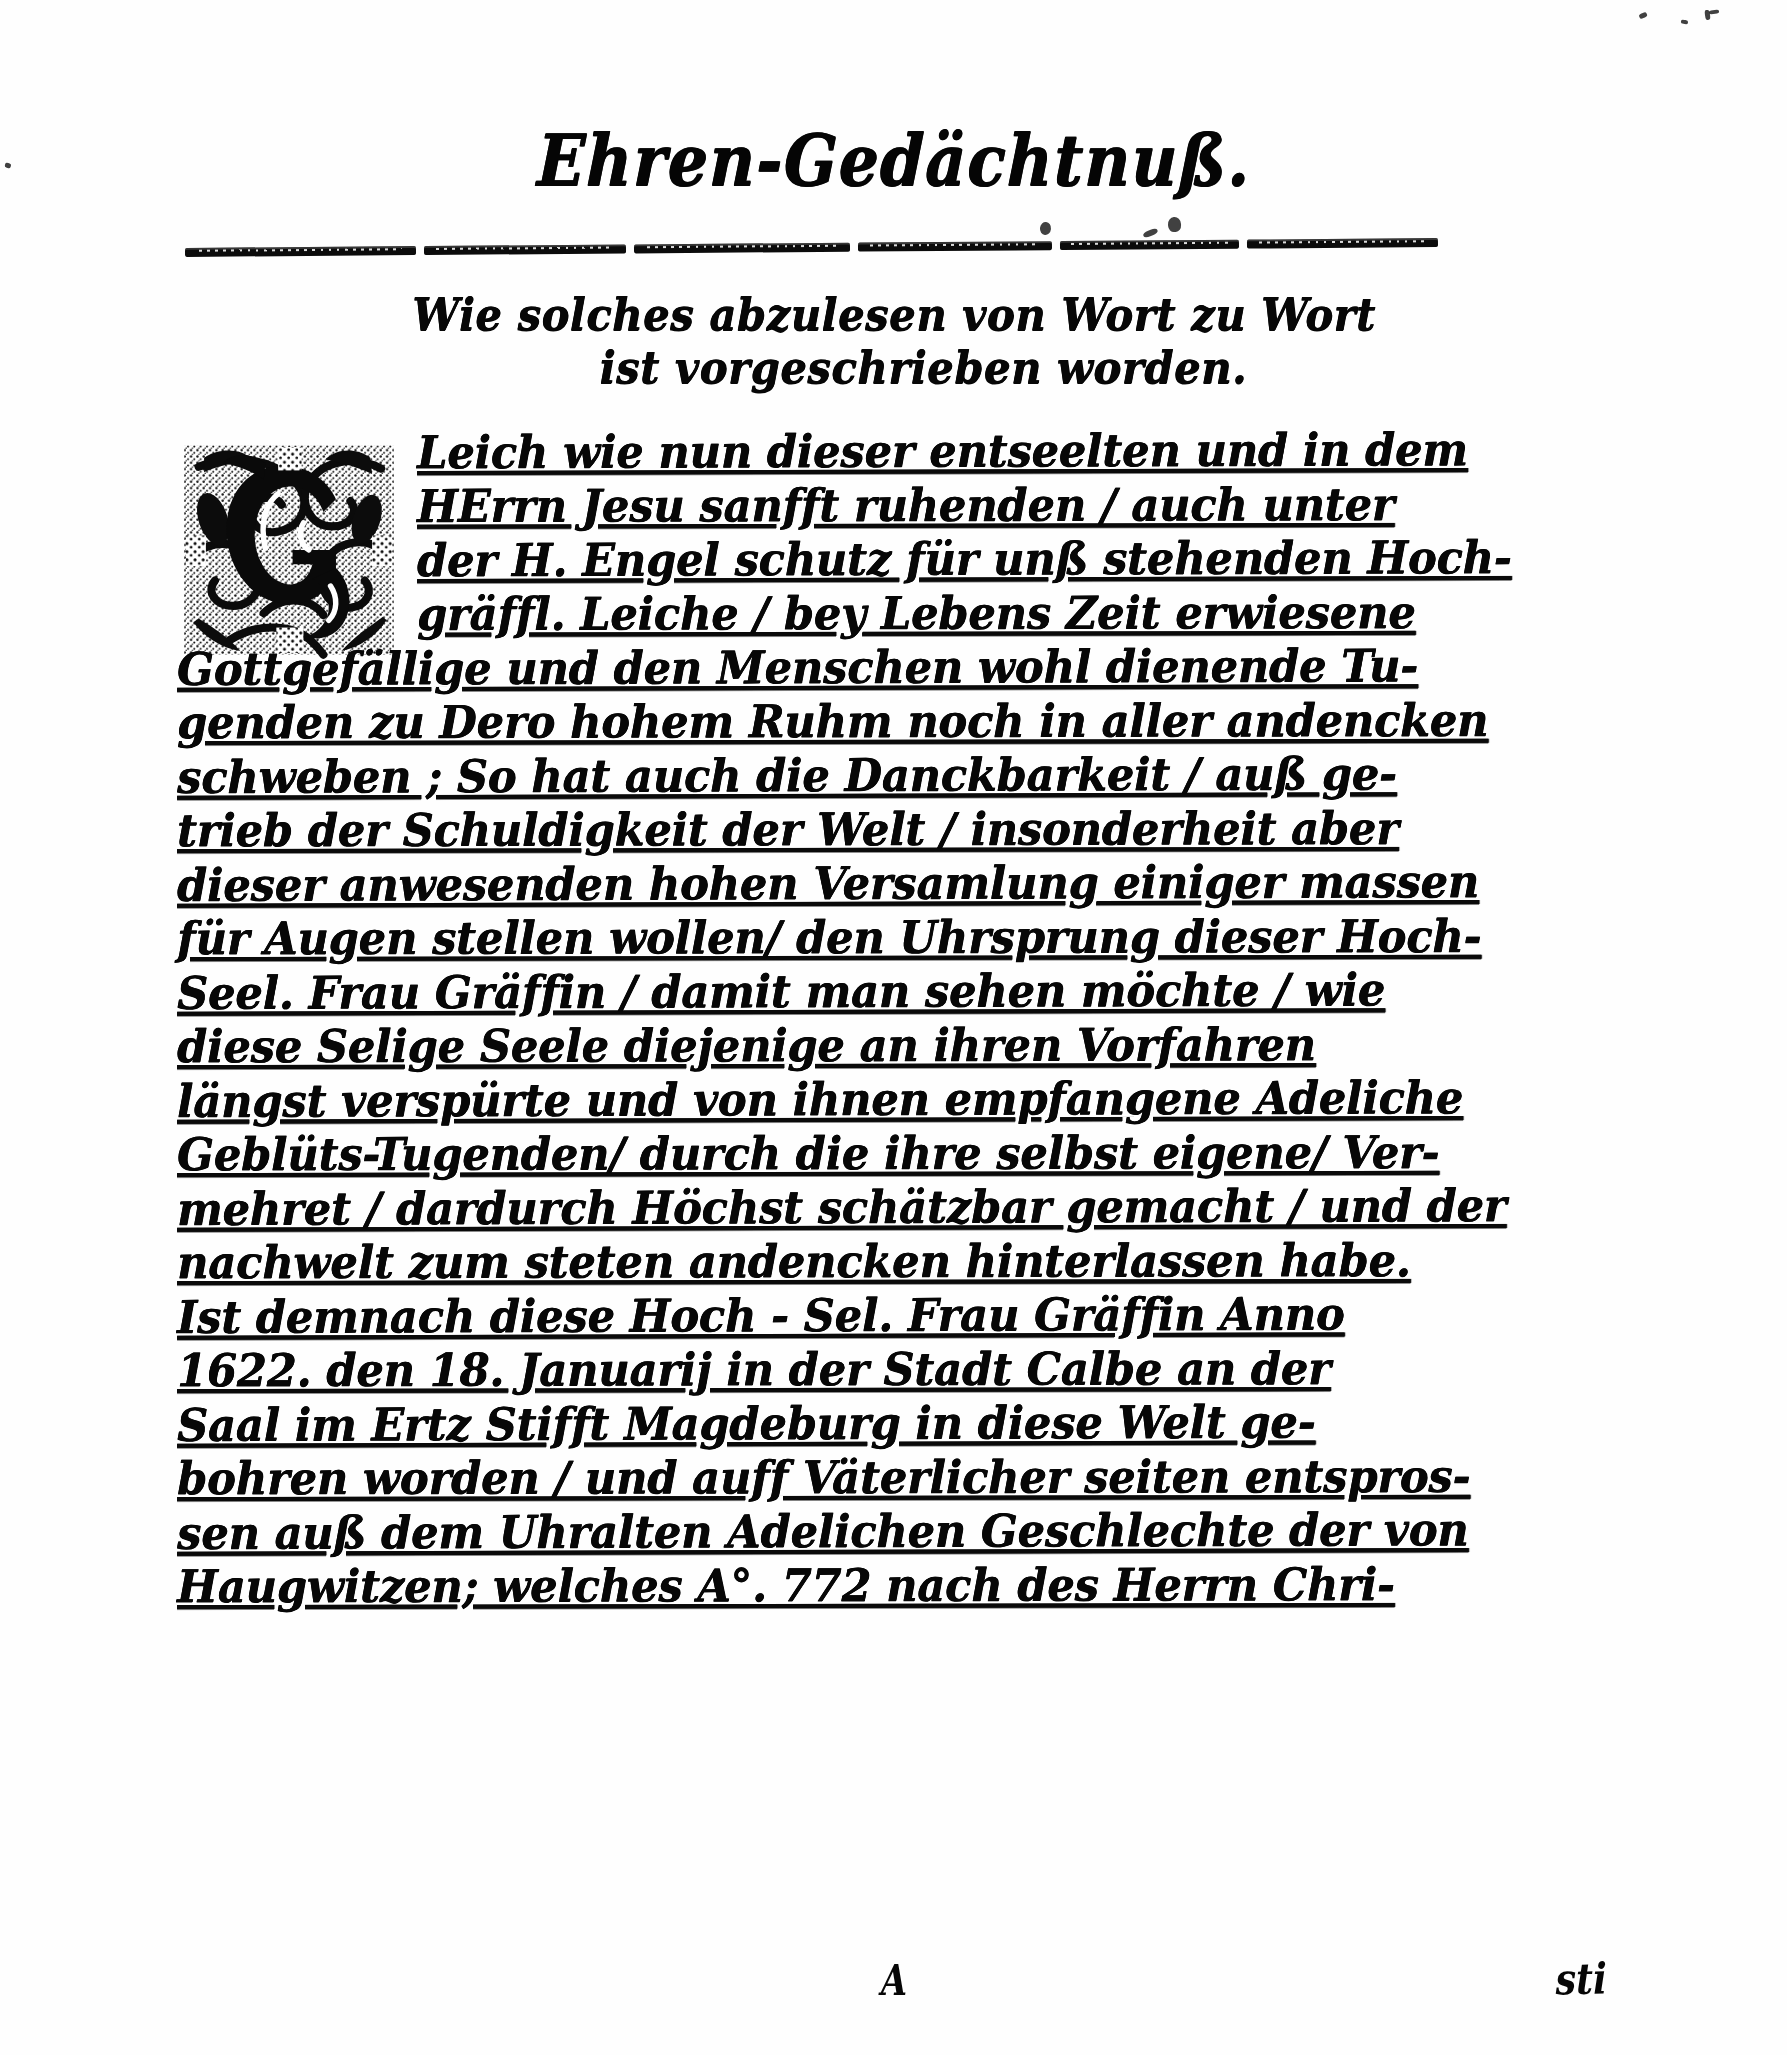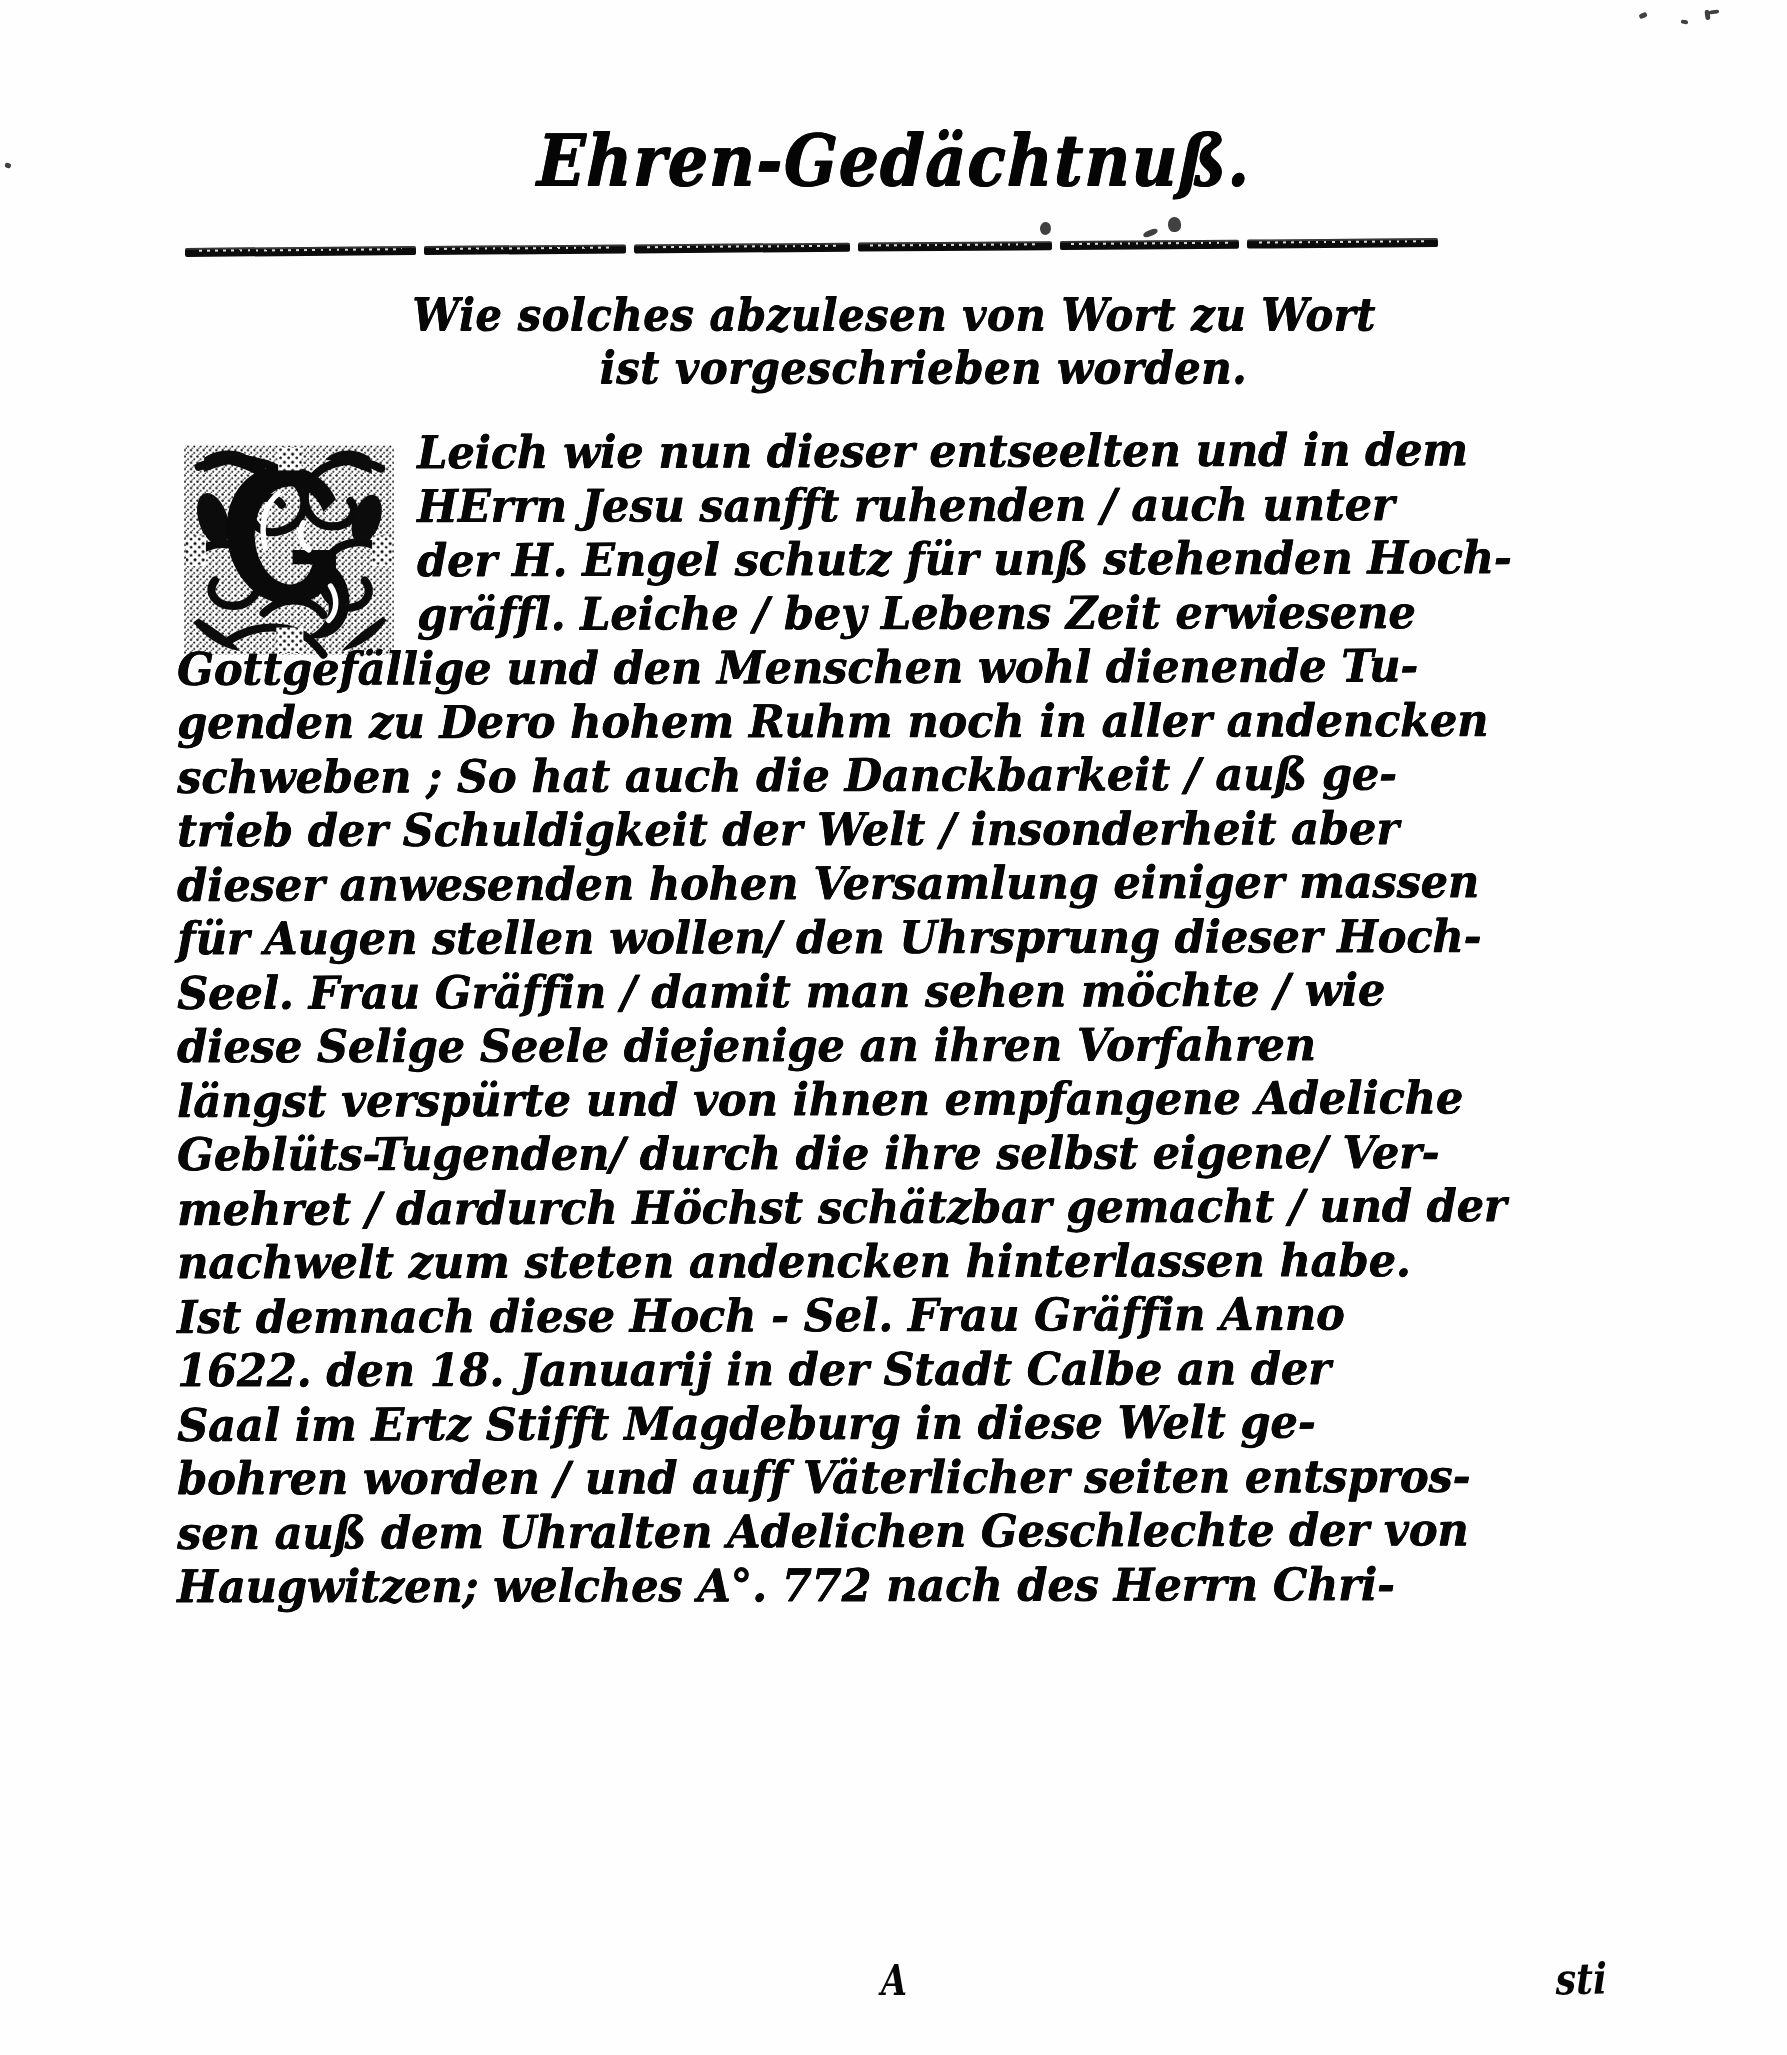--- a/index.html
+++ b/index.html
@@ -115,20 +115,21 @@
     margin-top: 1.8px;
     padding-left: 63px;
   }
 
   
   .body-block {
     position: absolute;
     left: 177px;
     top: 425px;
     width: 1285px;
+    text-decoration: underline;
   }
 
   
   .initial {
     position: absolute;
     left: 0px;
     top: 11px;
     width: 224px;
     height: 226px;
     overflow: hidden;

